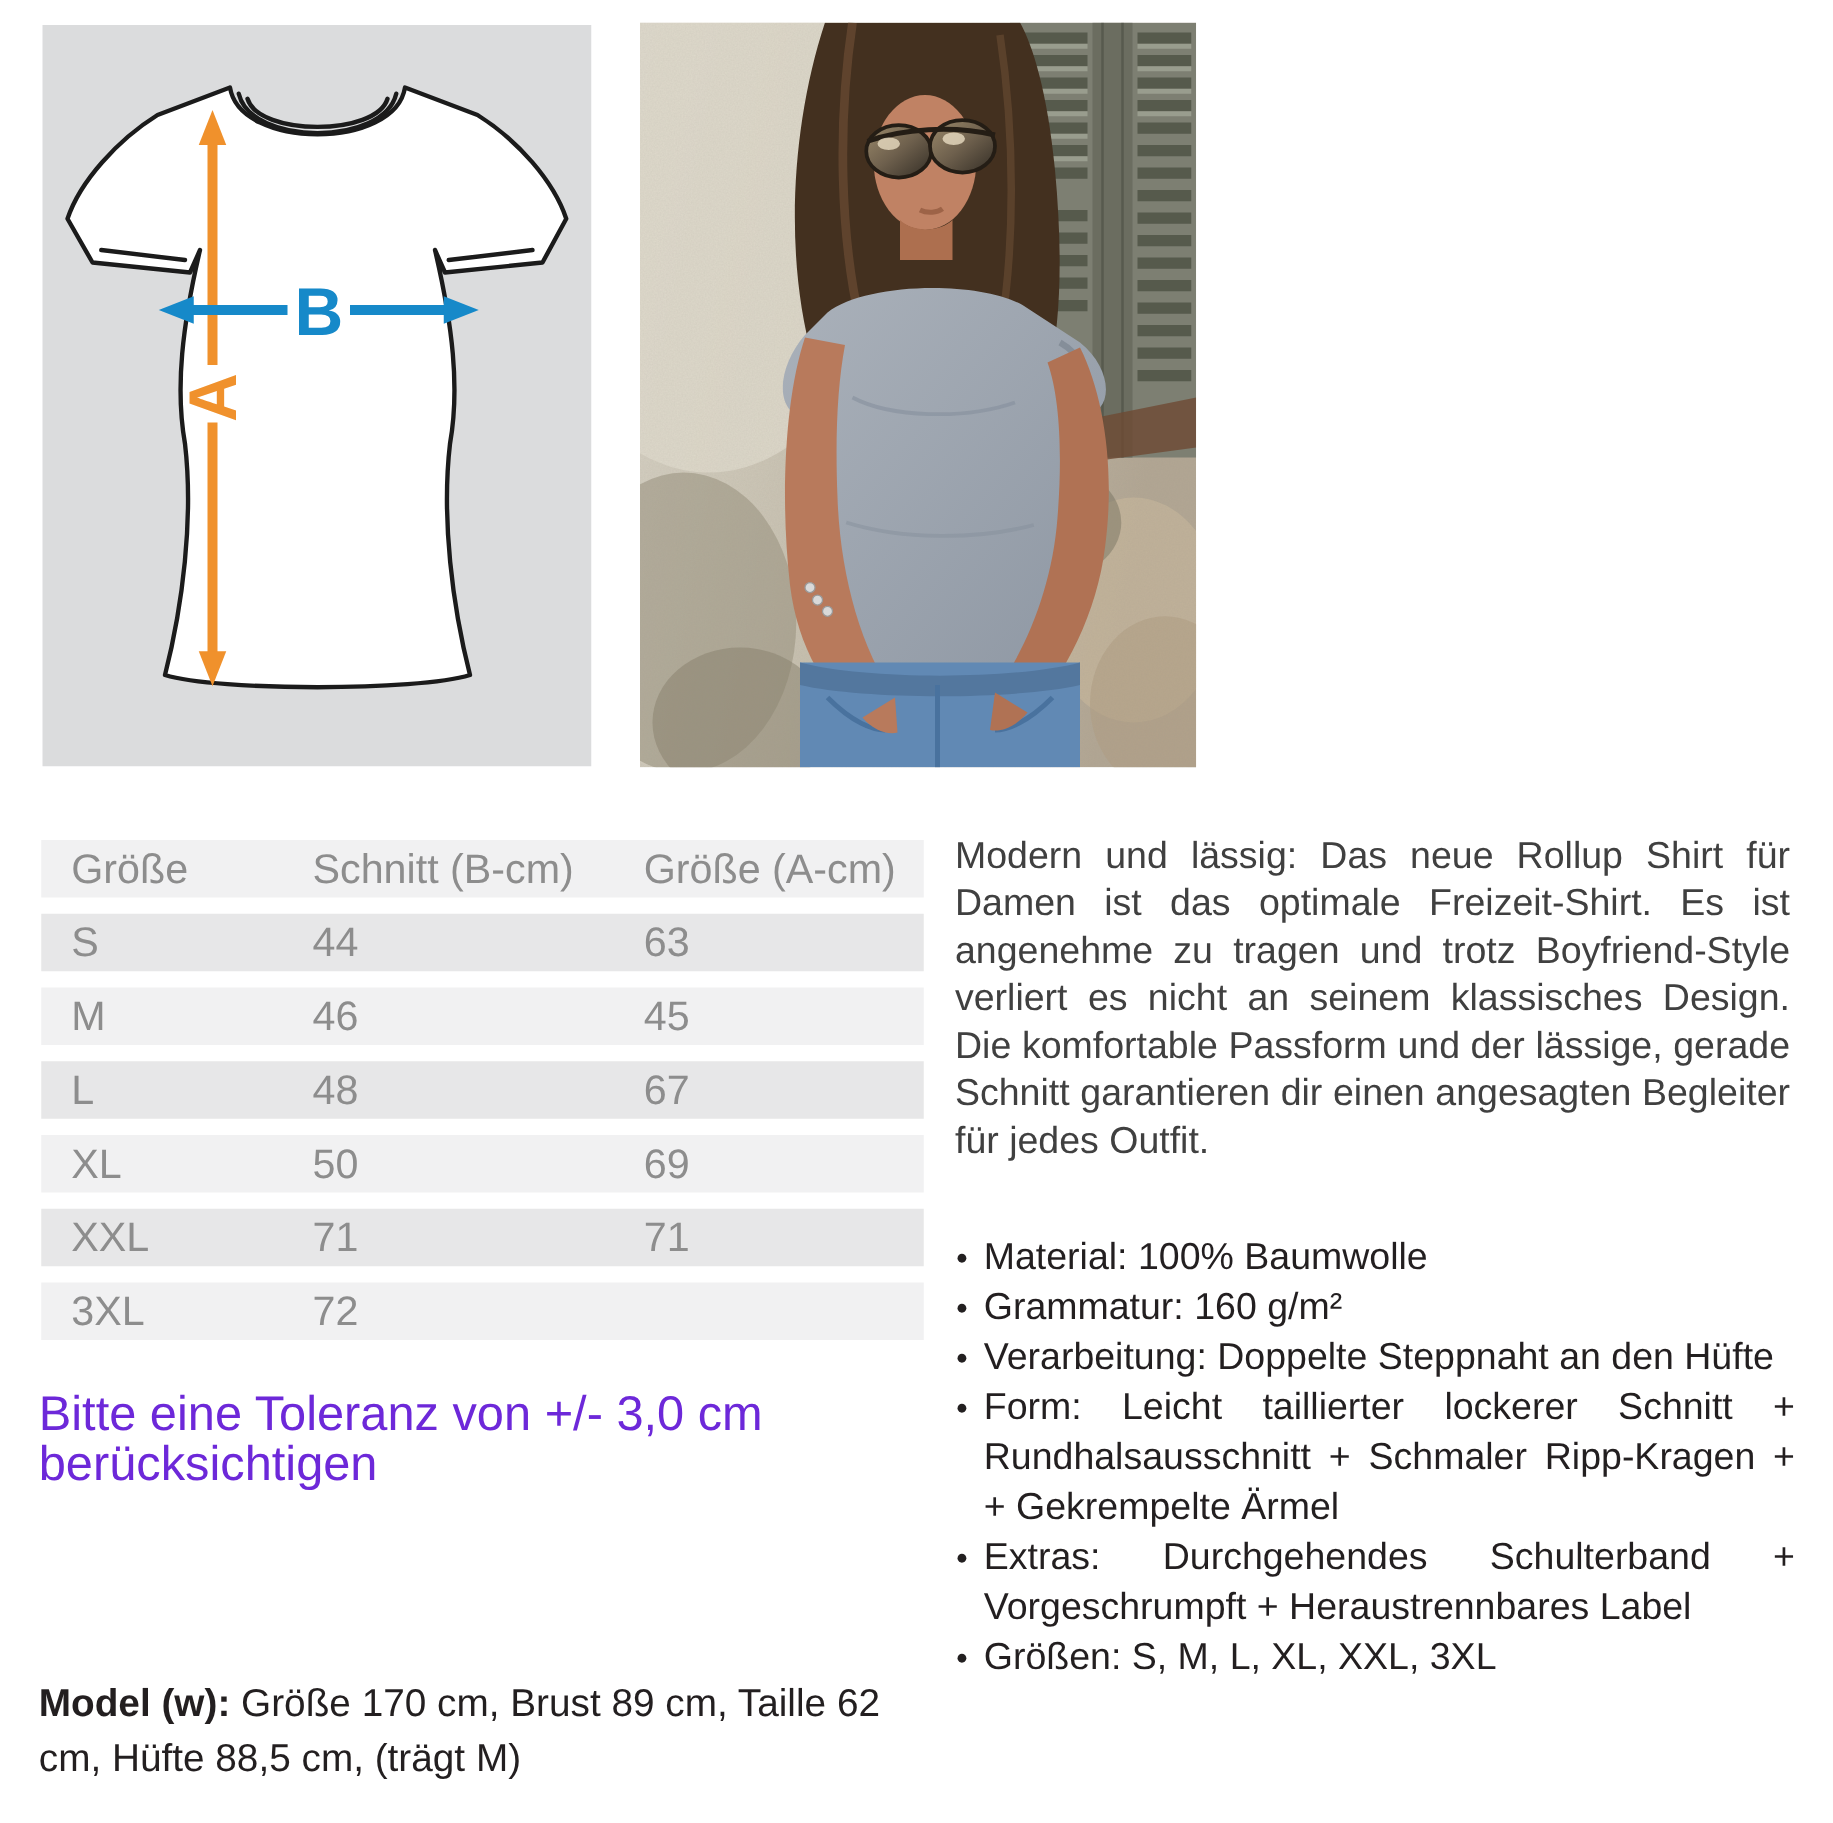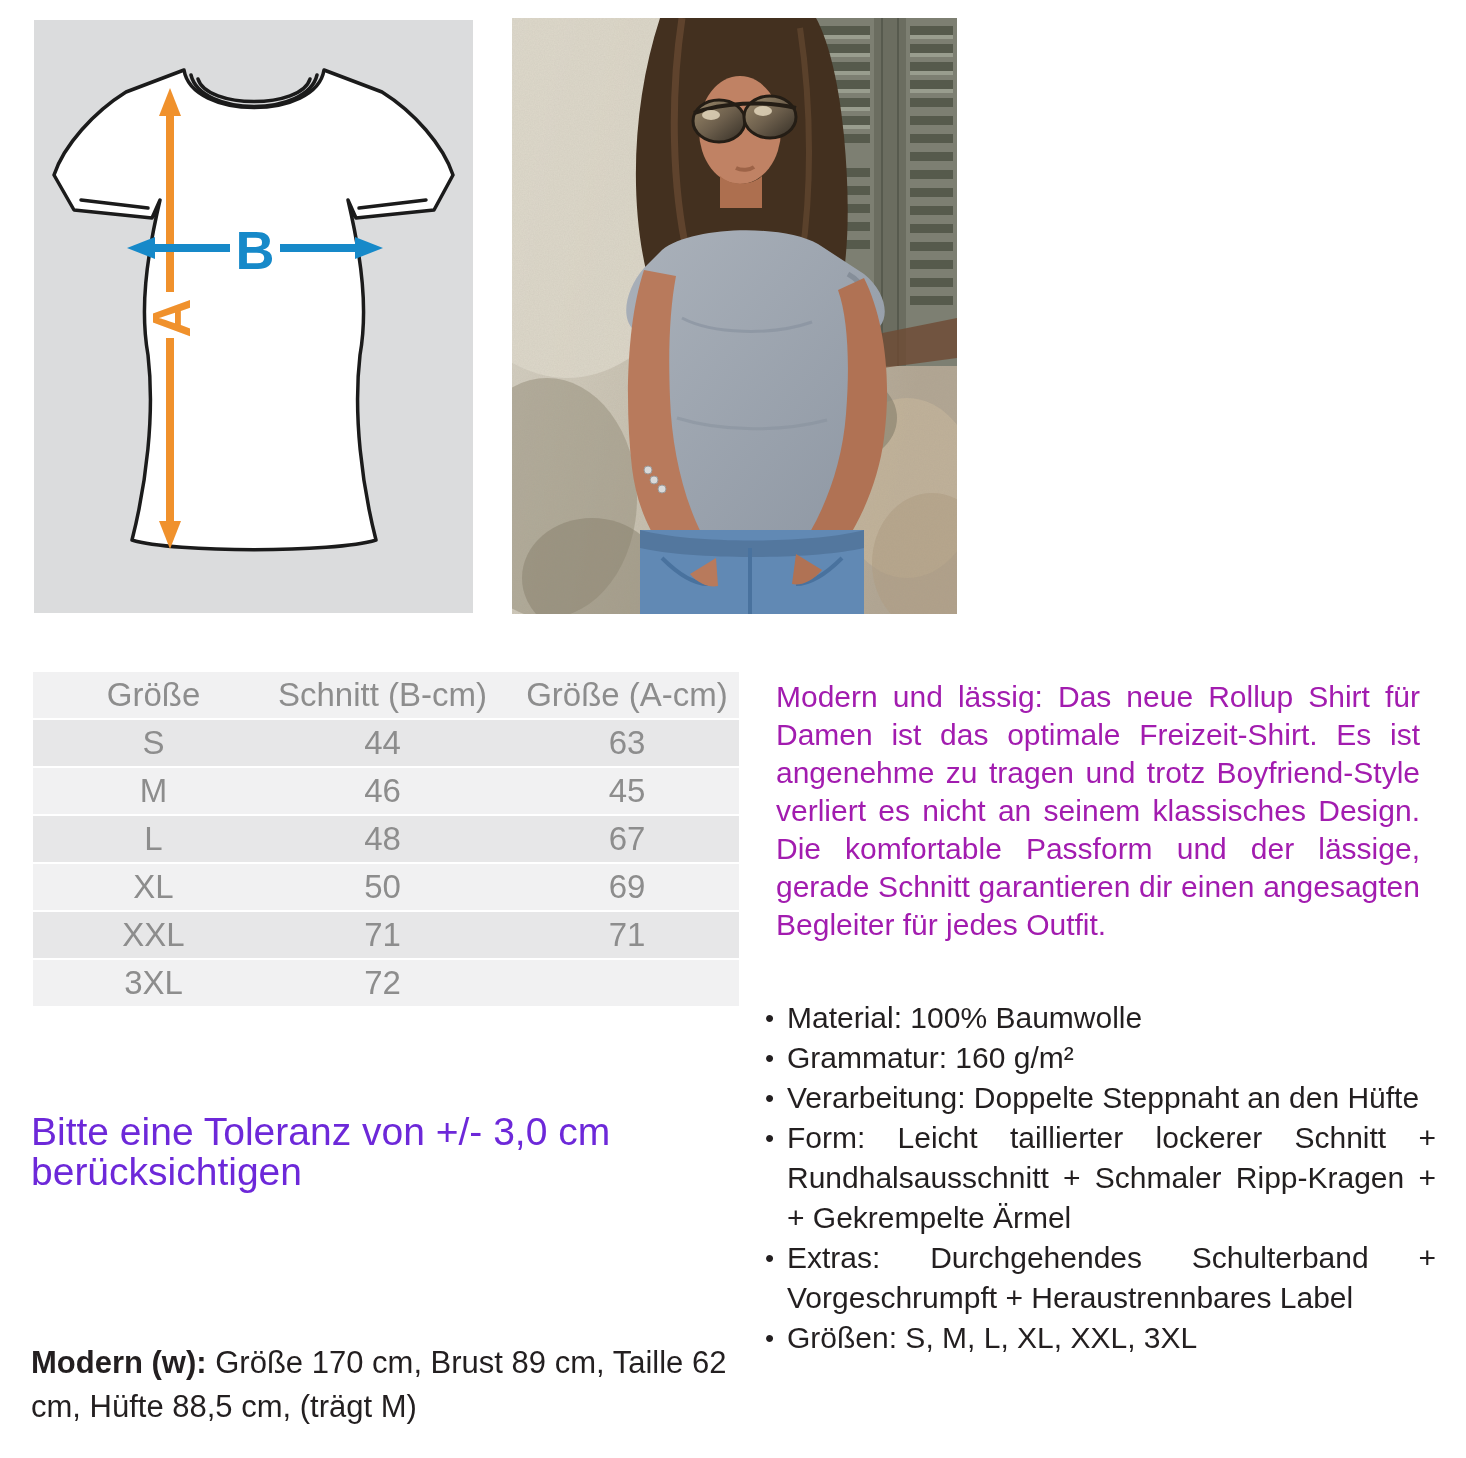--- a/index.html
+++ b/index.html
@@ -10,30 +10,30 @@
   
   .diagram{position:absolute;left:34px;top:20px;width:439px;height:593px;background:#dbdcdd;}
   .diagram svg{display:block;width:100%;height:100%;}
   
   .photo{position:absolute;left:512px;top:18px;width:445px;height:596px;overflow:hidden;}
   .photo svg{display:block;width:100%;height:100%;}
   
   .size-table{position:absolute;left:33px;top:672px;width:706px;font-size:33px;color:#8d8d8d;}
   .thead,.trow{
     display:grid;grid-template-columns:193px 265px 1fr;align-items:center;
-    height:46px;margin-bottom:2px;padding-left:24px;box-sizing:border-box;text-align:center;
+    height:46px;margin-bottom:13px;padding-left:24px;box-sizing:border-box;
   }
   .thead{background:#f1f1f2;}
   .trow:nth-child(odd){background:#e7e7e8;}
   .trow:nth-child(even){background:#f1f1f2;}
   
   .tolerance{position:absolute;left:31px;top:1112px;width:700px;font-size:39px;line-height:40px;color:#6d28d9;}
   
   .desc{position:absolute;left:760px;top:662px;width:676px;}
-  .desc p{margin:16px;font-size:30px;line-height:38px;text-align:justify;color:#a21caf;}
+  .desc p{margin:4px;font-size:30px;line-height:38px;text-align:justify;color:#404040;}
   .bullets{list-style:none;margin:54px 0 0 0;padding:0;}
   .bullets li{display:flex;font-size:30px;line-height:40px;color:#231f20;}
   .bullets .dot{flex:0 0 27px;padding-left:5px;box-sizing:border-box;font-size:26px;}
   .bullets .txt{flex:1;text-align:justify;}
   
   .model-info{position:absolute;left:31px;top:1341px;width:708px;font-size:31px;line-height:44px;color:#231f20;}
   .model-info .lbl{font-weight:bold;}
 </style>
 </head>
 <body>
@@ -277,16 +277,16 @@
           <span class="txt">Extras: Durchgehendes Schulterband + Vorgeschrumpft + Heraustrennbares Label</span>
         </li>
         <li>
           <span class="dot">•</span>
           <span class="txt">Größen: S, M, L, XL, XXL, 3XL</span>
         </li>
       </ul>
   </div>
 
   <div class="model-info">
-    <span class="lbl">Modern (w):</span><span> Größe 170 cm, Brust 89 cm, Taille 62 cm, Hüfte 88,5 cm, (trägt M)</span>
+    <span class="lbl">Model (w):</span><span> Größe 170 cm, Brust 89 cm, Taille 62 cm, Hüfte 88,5 cm, (trägt M)</span>
   </div>
 
 </div>
 
 </body></html>

